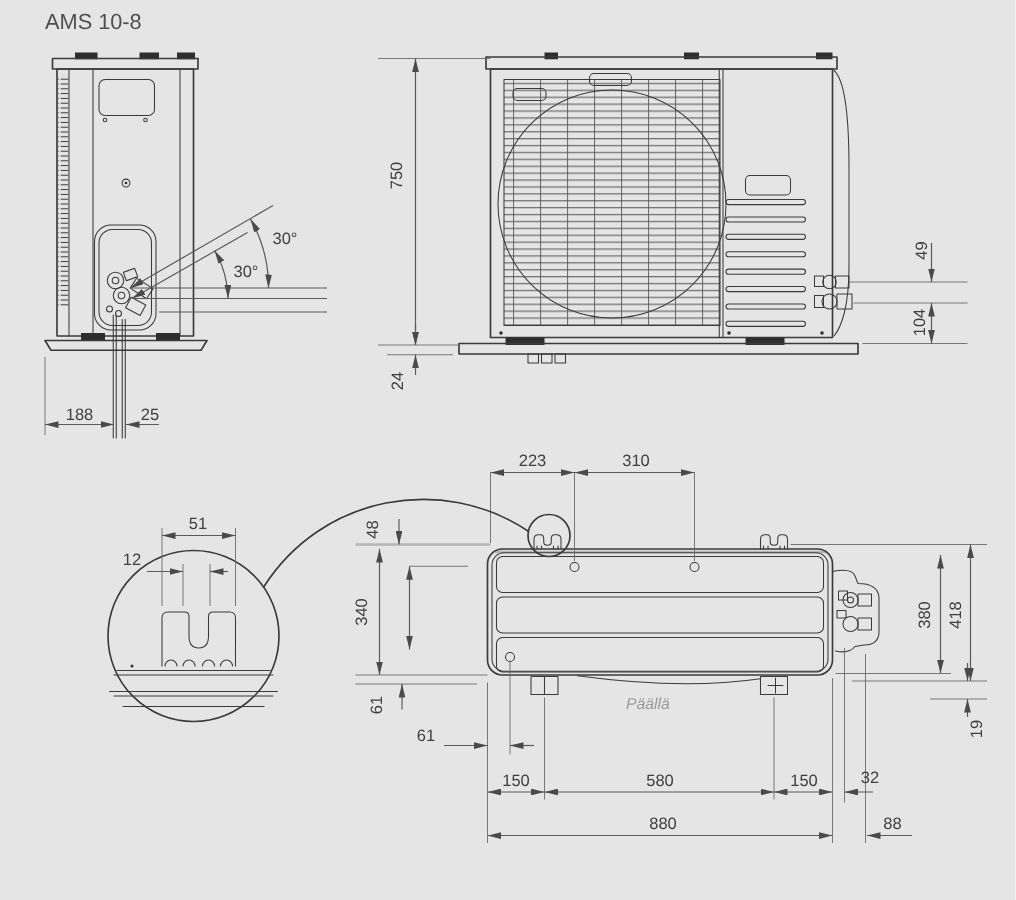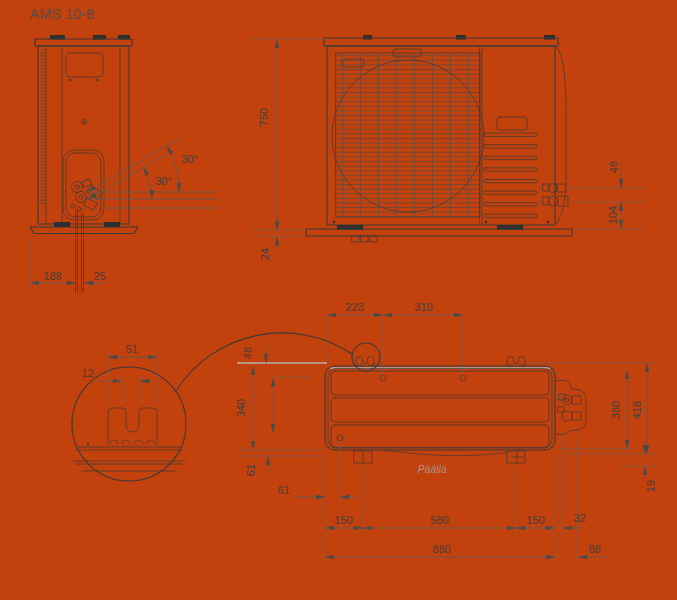--- a/index.html
+++ b/index.html
@@ -1,16 +1,16 @@
 <!DOCTYPE html>
 <html><head>
 <meta charset="utf-8">
 <style>
   html,body{margin:0;padding:0;background:#ffffff;}
-  .page{width:677px;height:600px;position:relative;background:#c2410c;overflow:hidden;
+  .page{width:677px;height:600px;position:relative;background:#e5e5e5;overflow:hidden;
         font-family:"Liberation Sans", sans-serif;}
   svg{display:block;}
   .ln   {stroke:#3a3a3a;stroke-width:1.1;fill:none;stroke-linecap:round;stroke-linejoin:round;}
   .ln2  {stroke:#3a3a3a;stroke-width:0.7;fill:none;stroke-linecap:round;stroke-linejoin:round;}
   .dark {fill:#2e2e2e;stroke:none;}
   .dimln{stroke:#5a5a5a;stroke-width:0.8;fill:none;}
   .ext  {stroke:#6a6a6a;stroke-width:0.6;fill:none;}
   .gray {stroke:#b5b5b5;stroke-width:1.6;fill:none;}
   .dim  {font-size:11px;fill:#3f3f3f;text-anchor:middle;dominant-baseline:middle;}
   .title{font-size:14.5px;fill:#4f4f4f;}

